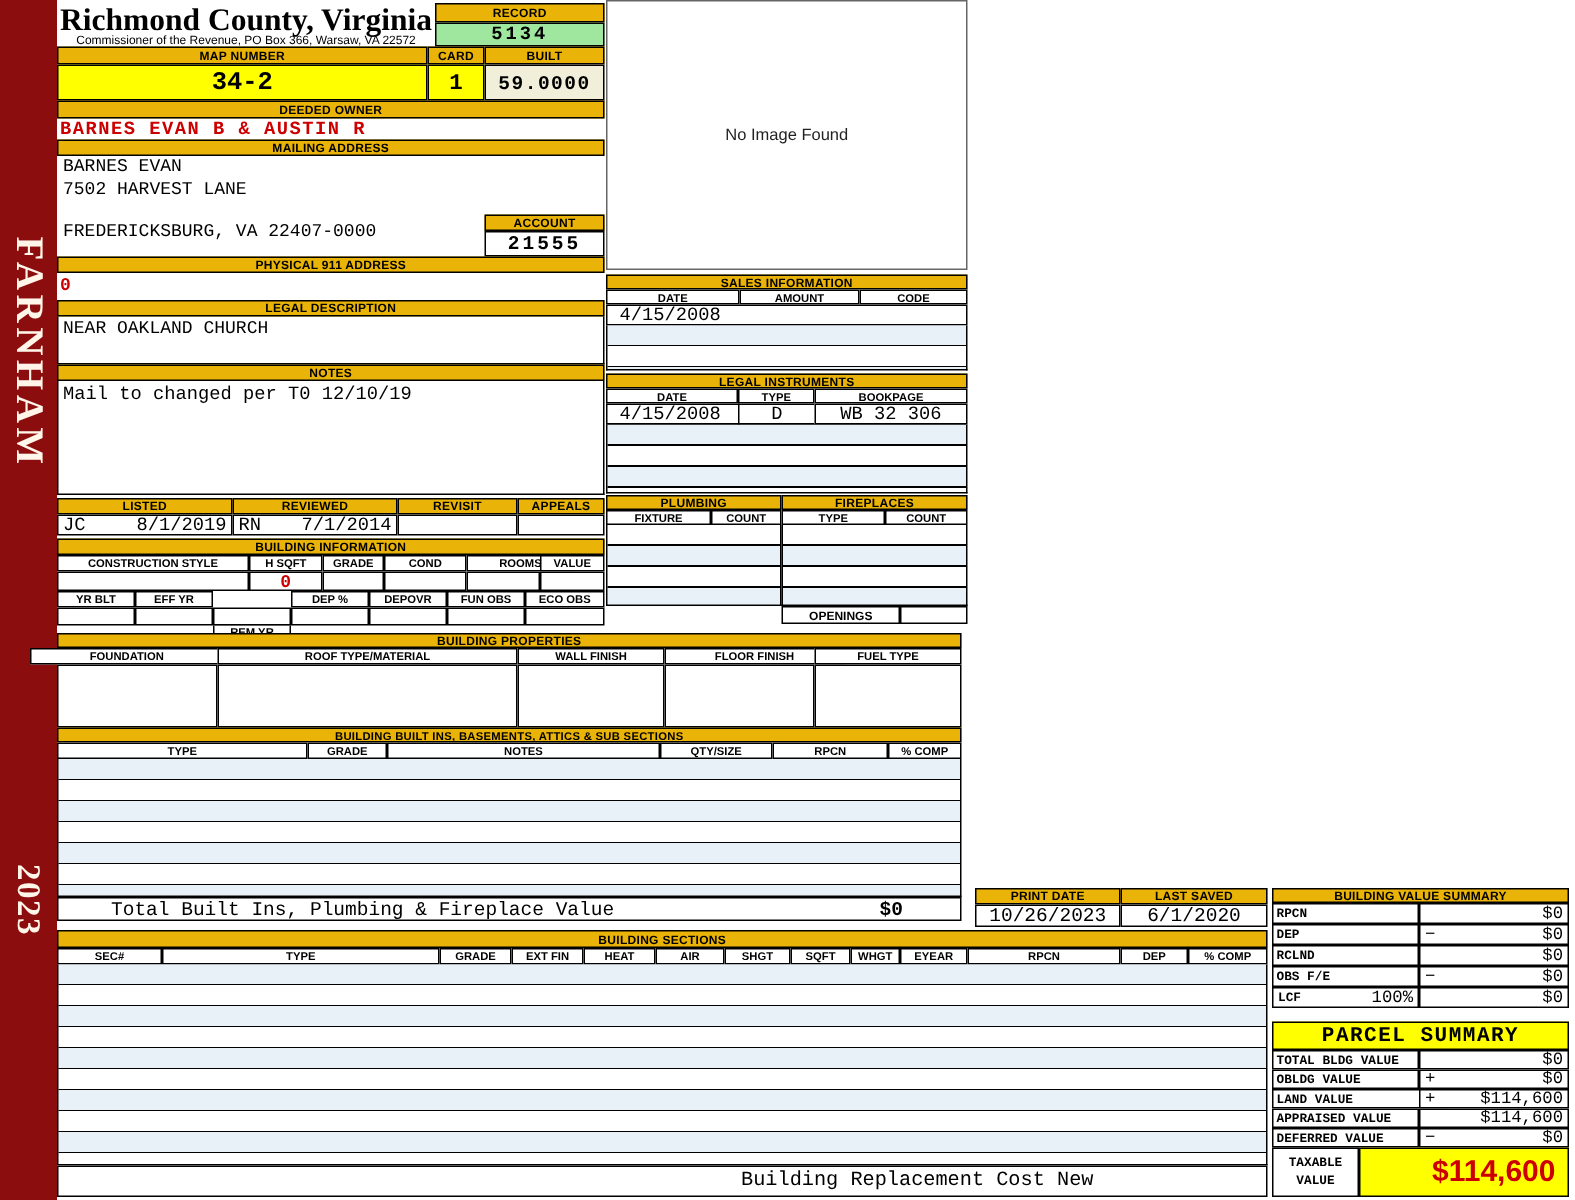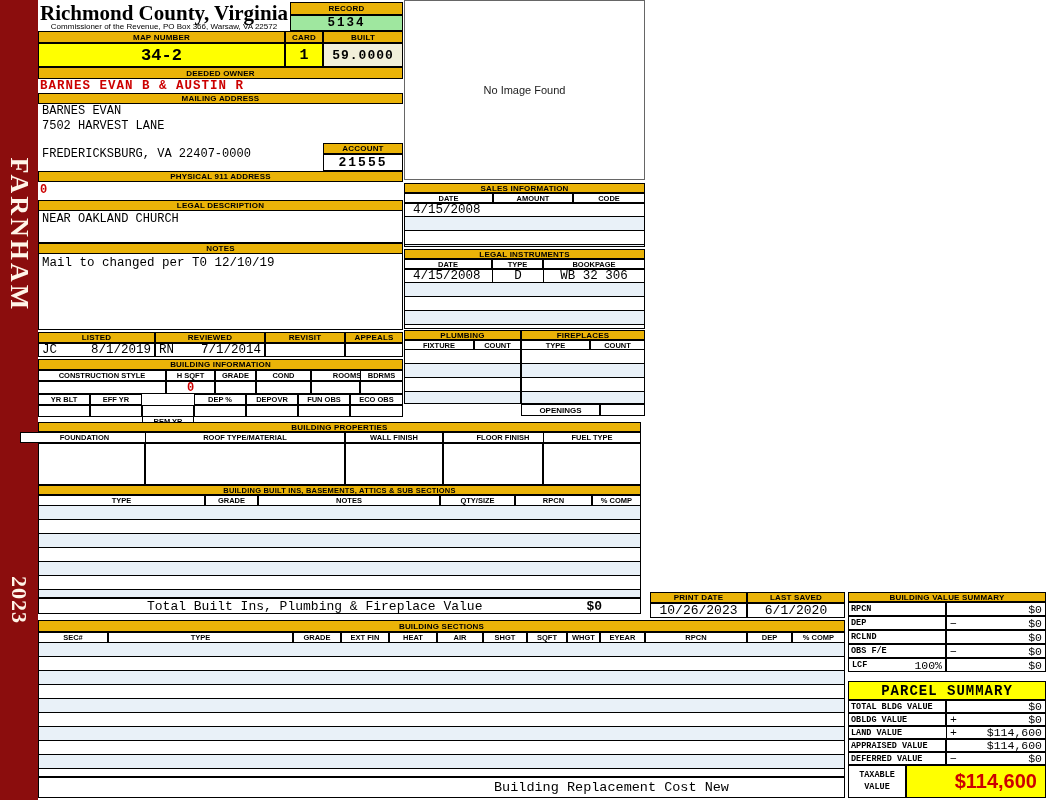--- a/index.html
+++ b/index.html
@@ -79,21 +79,21 @@
 </div>
 <div class="a vc" style="left:265px;top:343px;width:80px;height:14px"></div>
 <div class="a vc" style="left:345px;top:343px;width:58px;height:14px"></div>
 
 <div class="a band" style="left:38px;top:359px;width:365px;height:11px">BUILDING INFORMATION</div>
 <div class="a hc" style="left:38px;top:370px;width:128px;height:11px">CONSTRUCTION STYLE</div>
 <div class="a hc" style="left:166px;top:370px;width:49px;height:11px">H SQFT</div>
 <div class="a hc" style="left:215px;top:370px;width:41px;height:11px">GRADE</div>
 <div class="a hc" style="left:256px;top:370px;width:55px;height:11px">COND</div>
 <div class="a hc" style="left:311px;top:370px;width:72px;height:11px">ROOMS</div>
-<div class="a hc" style="left:360px;top:370px;width:43px;height:11px">BDRMS</div>
+<div class="a hc" style="left:360px;top:370px;width:43px;height:11px">VALUE</div>
 <div class="a vc" style="left:38px;top:381px;width:128px;height:13px"></div>
 <div class="a vc c red" style="left:166px;top:381px;width:49px;height:13px;font-weight:bold;font-size:12px">0</div>
 <div class="a vc" style="left:215px;top:381px;width:41px;height:13px"></div>
 <div class="a vc" style="left:256px;top:381px;width:55px;height:13px"></div>
 <div class="a vc" style="left:311px;top:381px;width:49px;height:13px"></div>
 <div class="a vc" style="left:360px;top:381px;width:43px;height:13px"></div>
 <div class="a hc" style="left:38px;top:394px;width:52px;height:11px">YR BLT</div>
 <div class="a hc" style="left:90px;top:394px;width:52px;height:11px">EFF YR</div>
 <div class="a hc" style="left:142px;top:416px;width:52px;height:11px">REM YR</div>
 <div class="a hc" style="left:194px;top:394px;width:52px;height:11px">DEP %</div>
@@ -153,21 +153,21 @@
 
 <div class="a band" style="left:38px;top:485px;width:603px;height:10px;font-size:7.5px">BUILDING BUILT INS, BASEMENTS, ATTICS &amp; SUB SECTIONS</div>
 <div class="a hc" style="left:38px;top:495px;width:167px;height:11px">TYPE</div>
 <div class="a hc" style="left:205px;top:495px;width:53px;height:11px">GRADE</div>
 <div class="a hc" style="left:258px;top:495px;width:182px;height:11px">NOTES</div>
 <div class="a hc" style="left:440px;top:495px;width:75px;height:11px">QTY/SIZE</div>
 <div class="a hc" style="left:515px;top:495px;width:77px;height:11px">RPCN</div>
 <div class="a hc" style="left:592px;top:495px;width:49px;height:11px">% COMP</div>
 <div class="a st-b" style="left:38px;top:506px;width:603px;height:92px"></div>
 <div class="a vc" style="left:38px;top:598px;width:603px;height:16px;font-size:13px;justify-content:space-between">
-  <span style="margin-left:108px">Total Built Ins, Plumbing &amp; Fireplace Value</span>
+  <span style="margin-left:35px">Total Built Ins, Plumbing &amp; Fireplace Value</span>
   <span style="margin-right:38px;font-weight:bold">$0</span>
 </div>
 
 <div class="a band" style="left:650px;top:592px;width:97px;height:11px">PRINT DATE</div>
 <div class="a band" style="left:747px;top:592px;width:98px;height:11px">LAST SAVED</div>
 <div class="a vc c" style="left:650px;top:603px;width:97px;height:15px;font-size:13px">10/26/2023</div>
 <div class="a vc c" style="left:747px;top:603px;width:98px;height:15px;font-size:13px">6/1/2020</div>
 
 <div class="a band" style="left:848px;top:592px;width:198px;height:10px">BUILDING VALUE SUMMARY</div>
 <div class="a vc" style="left:848px;top:602px;width:98px;height:14px;font:bold 8.5px 'Liberation Mono','DejaVu Sans Mono',monospace;padding-left:2px">RPCN</div>

